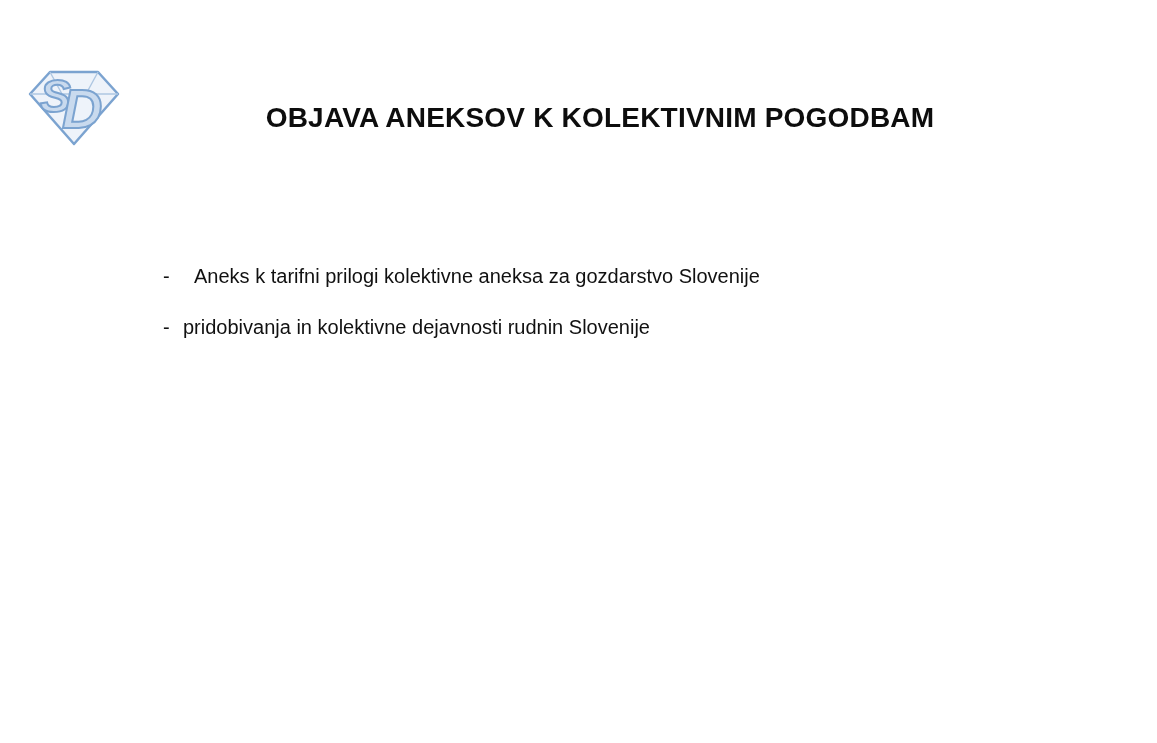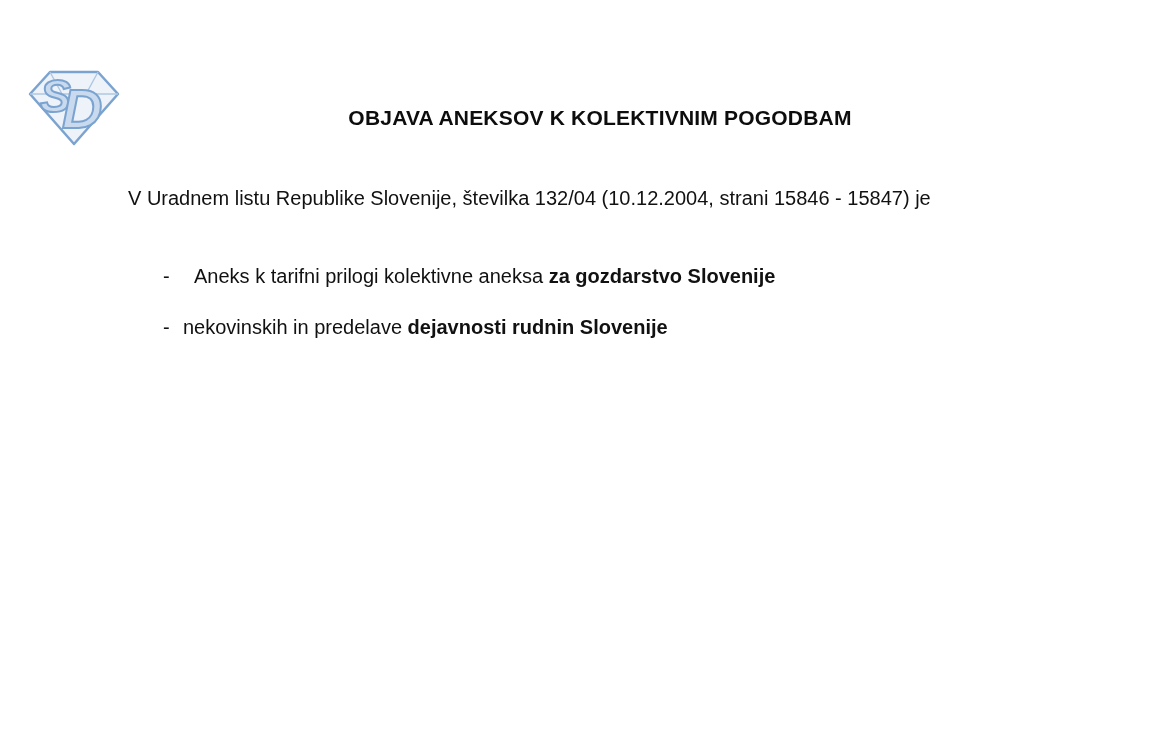--- a/index.html
+++ b/index.html
@@ -27,21 +27,21 @@
     font-size: 20px;
     line-height: 28px;
   }
   .title {
     position: absolute;
     left: 0;
     top: 104px;
     width: 100%;
     margin: 0;
     text-align: center;
-    font-size: 21px;
+    font-size: 28px;
     line-height: 28px;
     font-weight: 700;
     letter-spacing: 0.2px;
     color: #0d0d0d;
   }
   .intro {
     position: absolute;
     left: 0;
     top: 184px;
     width: 100%;
@@ -56,48 +56,47 @@
   .bullet-1 .dash { flex: 0 0 31px; }
   .bullet-2 { top: 313px; left: 35px; }
   .bullet-2 .dash { flex: 0 0 20px; }
   .bullet-2 .btext { width: 889px; }
   .jline {
     text-align: justify;
     text-align-last: justify;
     text-indent: 33px;
     white-space: normal;
   }
-  .b { font-weight: 700; }
+  .b { font-weight: 400; }
 </style>
 </head>
 <body>
 
 <div class="page">
 
   <svg class="logo-svg" viewBox="0 0 96 88" aria-hidden="true">
     <path d="M4,32 L24,10 L72,10 L92,32 L48,82 Z" fill="#eef3fa" stroke="#7ba3d0" stroke-width="2.5" stroke-linejoin="round"></path>
     <path d="M4,32 L92,32 M24,10 L36,32 M72,10 L60,32" fill="none" stroke="#aec7e2" stroke-width="1.4"></path>
     <text x="14" y="50" font-family="Liberation Sans, sans-serif" font-size="46" font-weight="bold" font-style="italic" fill="#c9daee" stroke="#7ba3d0" stroke-width="2">S</text>
     <text x="36" y="66" font-family="Liberation Sans, sans-serif" font-size="56" font-weight="bold" font-style="italic" fill="#c9daee" stroke="#7ba3d0" stroke-width="2">D</text>
   </svg>
 
   <div class="content">
 
     <h1 class="title">OBJAVA ANEKSOV K KOLEKTIVNIM POGODBAM</h1>
 
     <div class="intro">
-      <div>V Uradnem listu Republike Slovenije, številka 132/04 (10.12.2004, strani 15846 - 15847) je</div>
     </div>
 
     <div class="bullet bullet-1">
       <span class="dash">-</span>
       <div class="btext"><span>Aneks k tarifni prilogi kolektivne aneksa </span><span class="b">za gozdarstvo Slovenije</span></div>
     </div>
 
     <div class="bullet bullet-2">
       <span class="dash">-</span>
       <div class="btext">
-        <div><span>nekovinskih in predelave </span><span class="b">dejavnosti rudnin Slovenije</span></div>
+        <div><span>pridobivanja in kolektivne </span><span class="b">dejavnosti rudnin Slovenije</span></div>
       </div>
     </div>
 
   </div>
 </div>
 
 </body></html>

